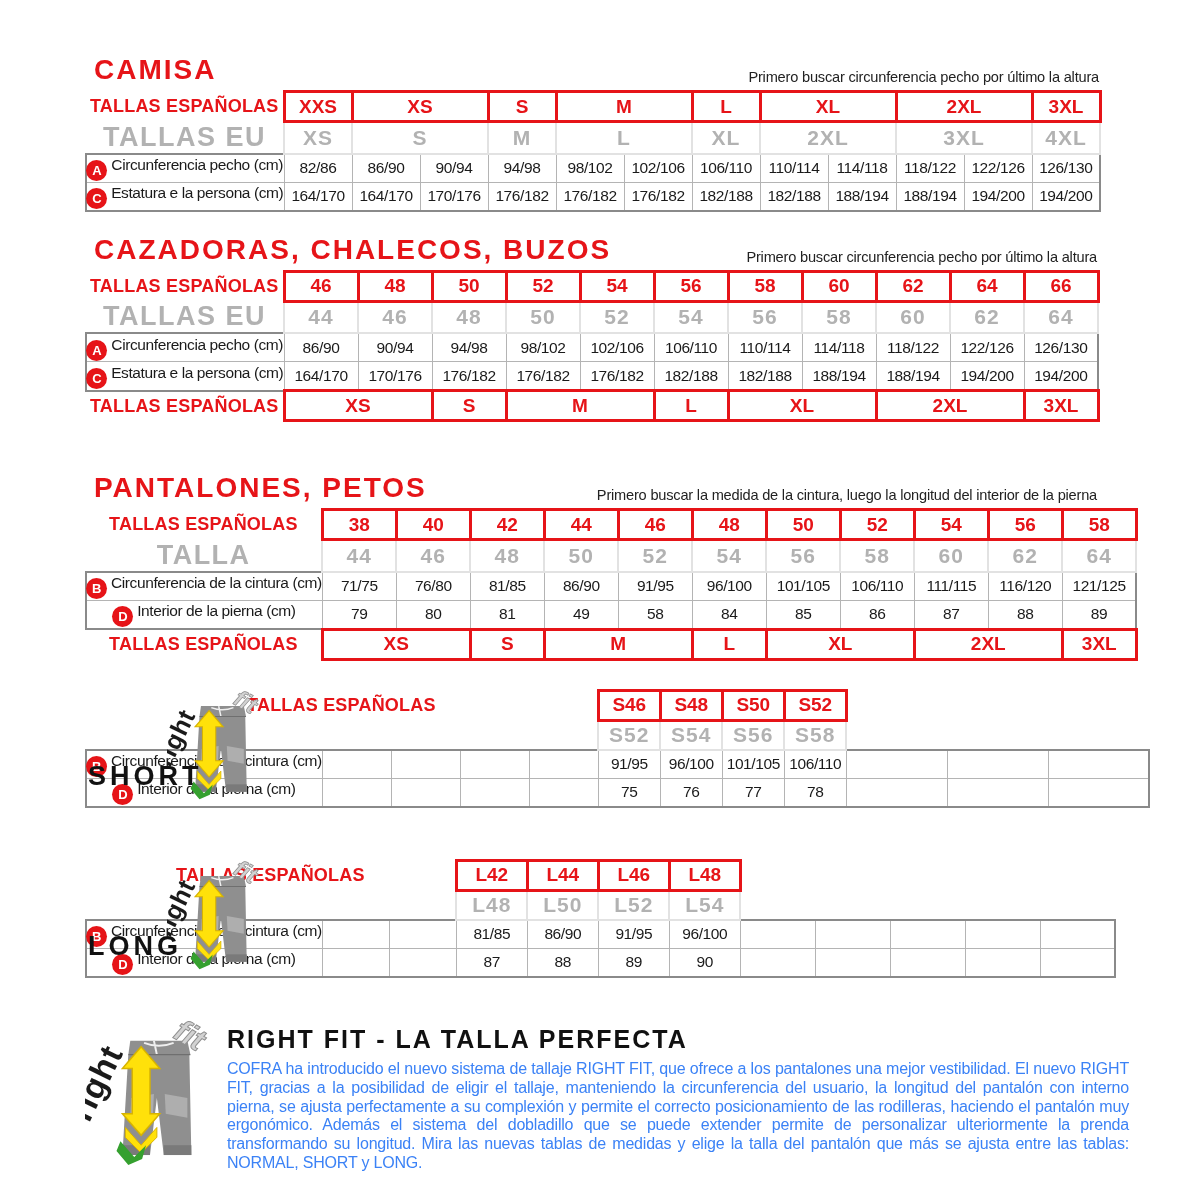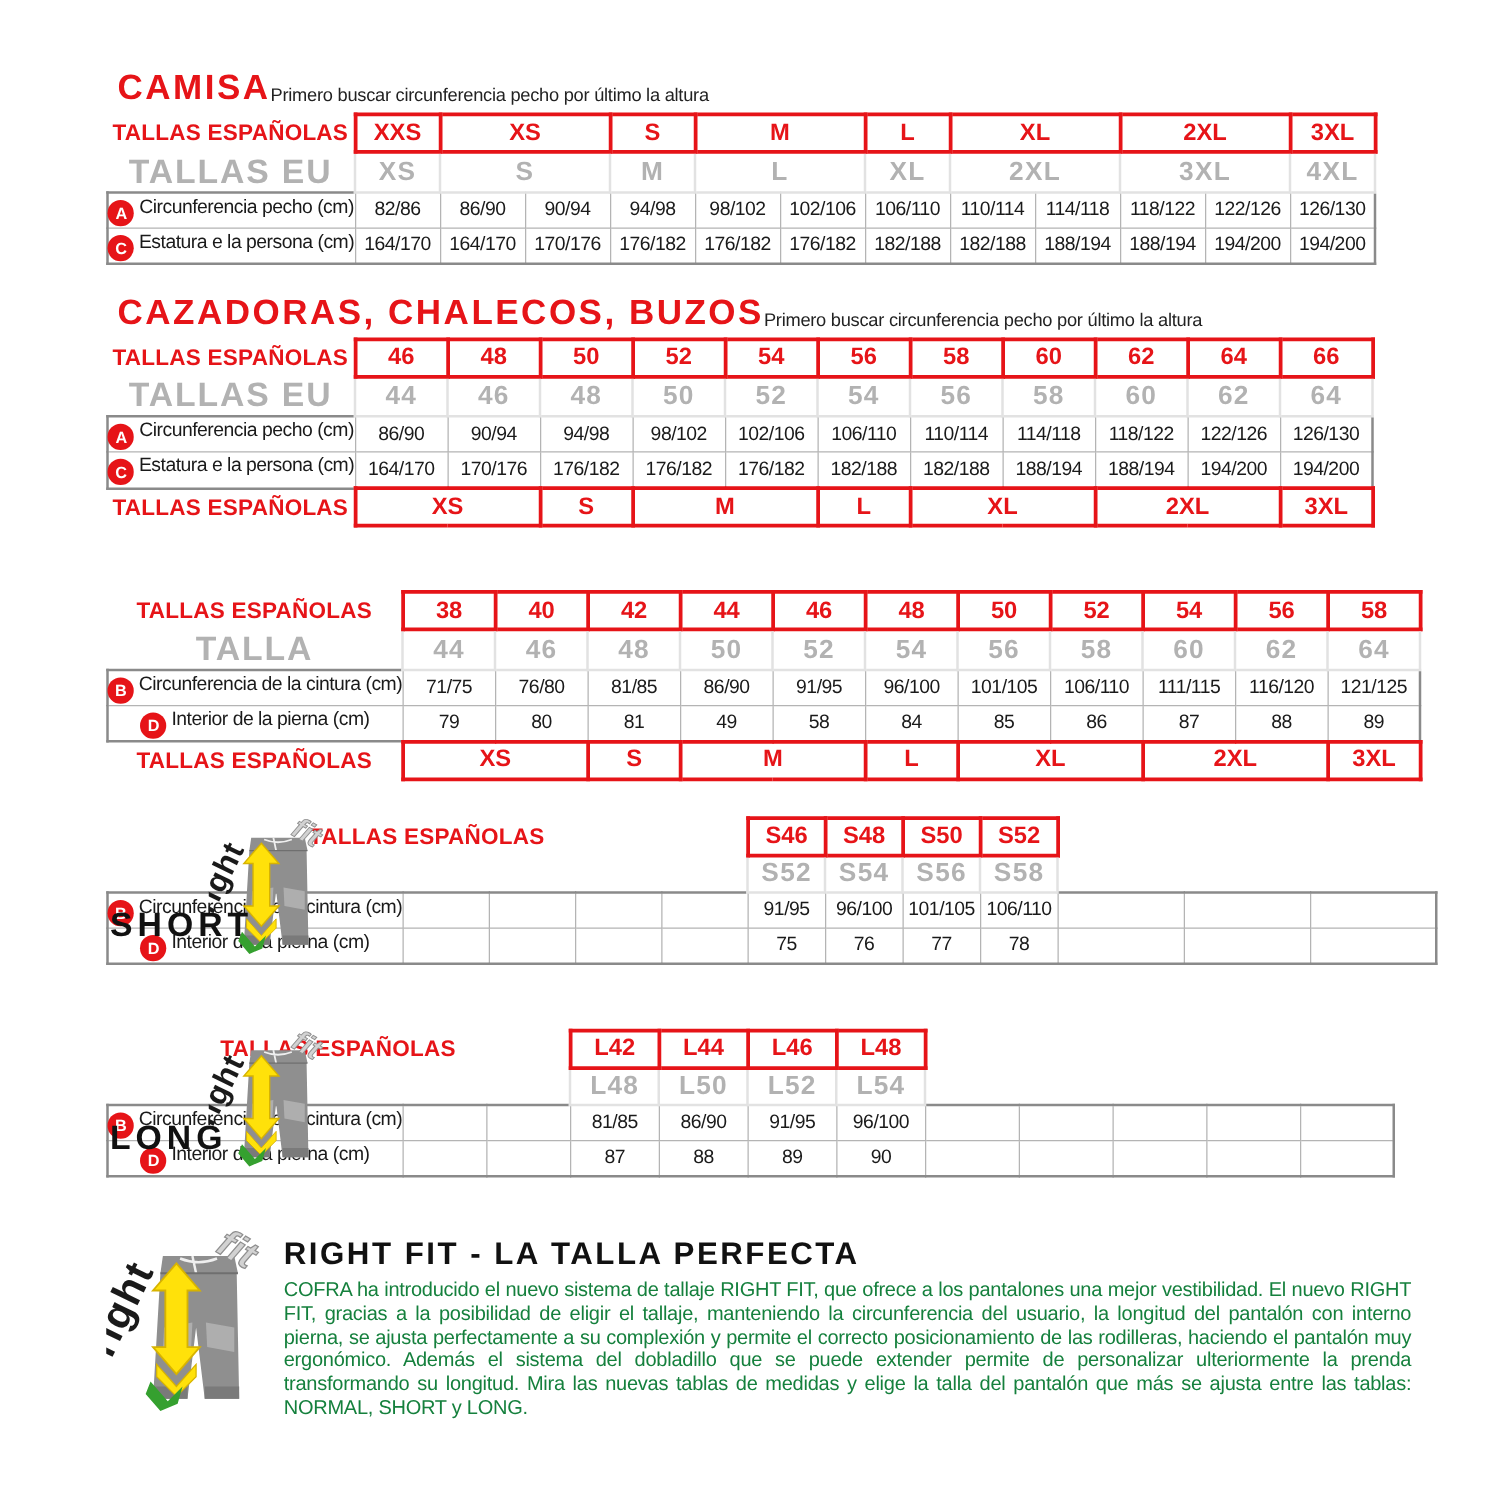--- a/index.html
+++ b/index.html
@@ -1,20 +1,20 @@
 <!DOCTYPE html>
 <html><head>
 <meta charset="utf-8">
 <style>
   html,body{margin:0;padding:0;background:#fff;}
   body{width:1200px;height:1200px;overflow:hidden;font-family:"Liberation Sans",sans-serif;color:#1c1c1c;}
   .page{padding:54px 0 0 85px;}
 
   
-  .title-row{display:flex;align-items:flex-end;margin:0 0 3px 0;}
+  .title-row{display:flex;justify-content:space-between;align-items:flex-end;margin:0 0 3px 0;}
   .red-title{color:var(--red);font-size:28px;font-weight:bold;letter-spacing:2px;margin:0 0 1px 9px;white-space:nowrap;}
   .note{font-size:14.6px;color:#222;letter-spacing:-0.2px;margin-bottom:2px;white-space:nowrap;}
 
   :root{--red:#e61418;--gray:#b2b2b2;}
 
   table.size-table{border-collapse:collapse;table-layout:fixed;}
   table.size-table td,table.size-table th{padding:0;height:27px;text-align:center;vertical-align:middle;overflow:visible;}
 
   th.red-box{border:3px solid var(--red);color:var(--red);font-weight:bold;font-size:19px;background:#fff;letter-spacing:0;}
   td.gray-box{border:2px solid #e2e2e2;color:var(--gray);font-weight:bold;font-size:21px;letter-spacing:1px;}
@@ -37,21 +37,21 @@
   .sec-camisa{margin-bottom:22px;}
   .sec-cazadoras{margin-bottom:50px;}
   .sec-pantalones{margin-bottom:26px;}
   .sec-short{margin-bottom:26px;min-height:142px;}
   .sec-long{margin-bottom:14px;min-height:142px;}
 
   
   .rightfit{display:flex;align-items:flex-end;margin-top:6px;}
   .rightfit-text{margin-left:14px;width:902px;}
   .rightfit-title{font-size:25px;font-weight:bold;letter-spacing:2px;color:#111;margin:4px 0 6px 0;}
-  .rightfit-par{font-size:16px;line-height:1.17;letter-spacing:-0.2px;color:#15803d;text-align:justify;}
+  .rightfit-par{font-size:16px;line-height:1.17;letter-spacing:-0.2px;color:#3b82f6;text-align:justify;}
 </style>
 </head>
 <body>
 
 <svg width="0" height="0" style="position:absolute">
   <defs>
     <g id="rf-logo">
 
       <g>
         <path d="M46 26 L104 26 L107 40 L44 40 Z" fill="#8f8f8f"></path>
@@ -252,20 +252,24 @@
               <th class="red-box" colspan="2">XL</th>
               <th class="red-box" colspan="2">2XL</th>
               <th class="red-box">3XL</th>
             </tr>
           </tbody>
         </table>
       </div>
   </section>
 
   <section class="sec-pantalones">
+    <div class="title-row" style="width:1012px">
+      <h2 class="red-title">PANTALONES, PETOS</h2>
+      <div class="note">Primero buscar la medida de la cintura, luego la longitud del interior de la pierna</div>
+    </div>
     <div id="tbl-pantalones">
         <table class="size-table">
           <colgroup>
             <col style="width: 198px;">
             <col style="width: 74px;">
             <col style="width: 74px;">
             <col style="width: 74px;">
             <col style="width: 74px;">
             <col style="width: 74px;">
             <col style="width: 74px;">

